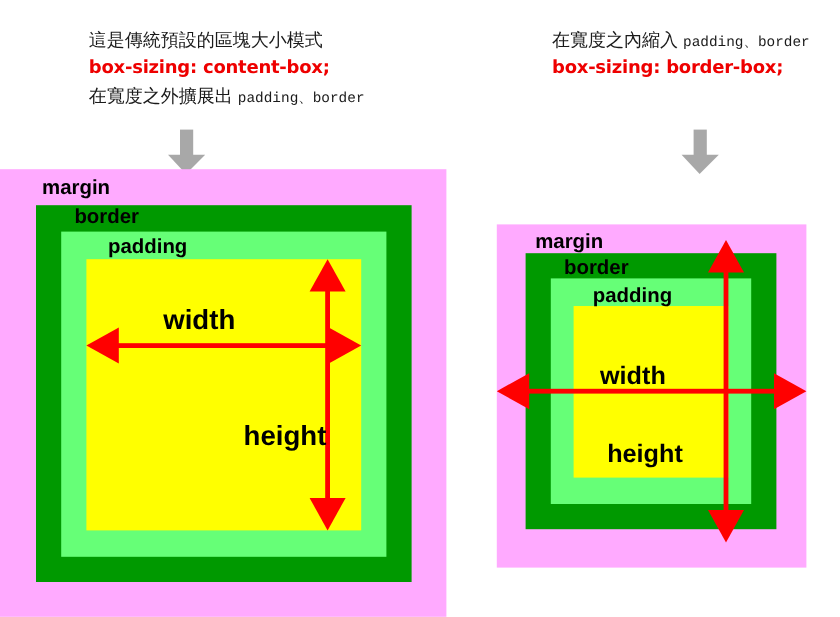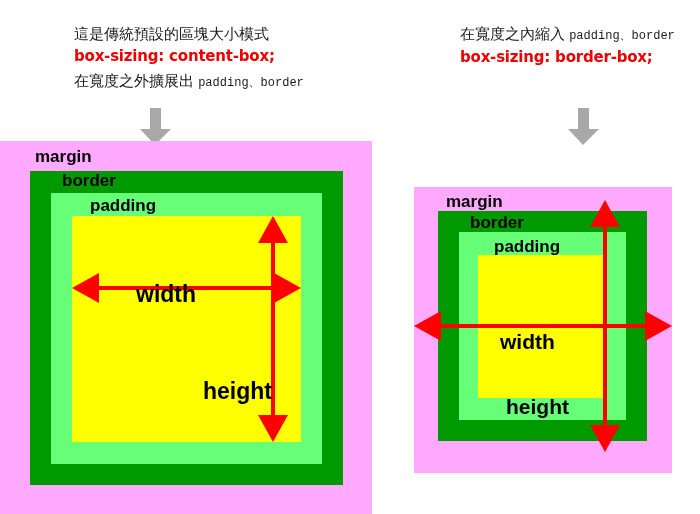--- a/index.html
+++ b/index.html
@@ -144,21 +144,20 @@
     border-top: 27px solid #ff0000;
   }
 
   .dimlabel {
     position: absolute;
     font-weight: bold;
     color: #000000;
     line-height: 1;
     white-space: nowrap;
     z-index: 45;
-    margin-top: 28px;
   }
 
   
   #margin-box-left  { left: 0px;   top: 141px; width: 372px; height: 373px; }
   #border-box-left  { left: 30px;  top: 171px; width: 313px; height: 314px; }
   #padding-box-left { left: 51px;  top: 193px; width: 271px; height: 271px; }
   #content-box-left { left: 72px;  top: 216px; width: 229px; height: 226px; }
 
   #label-margin-left  { left: 35px; top: 148px; }
   #label-border-left  { left: 62px; top: 172px; }

